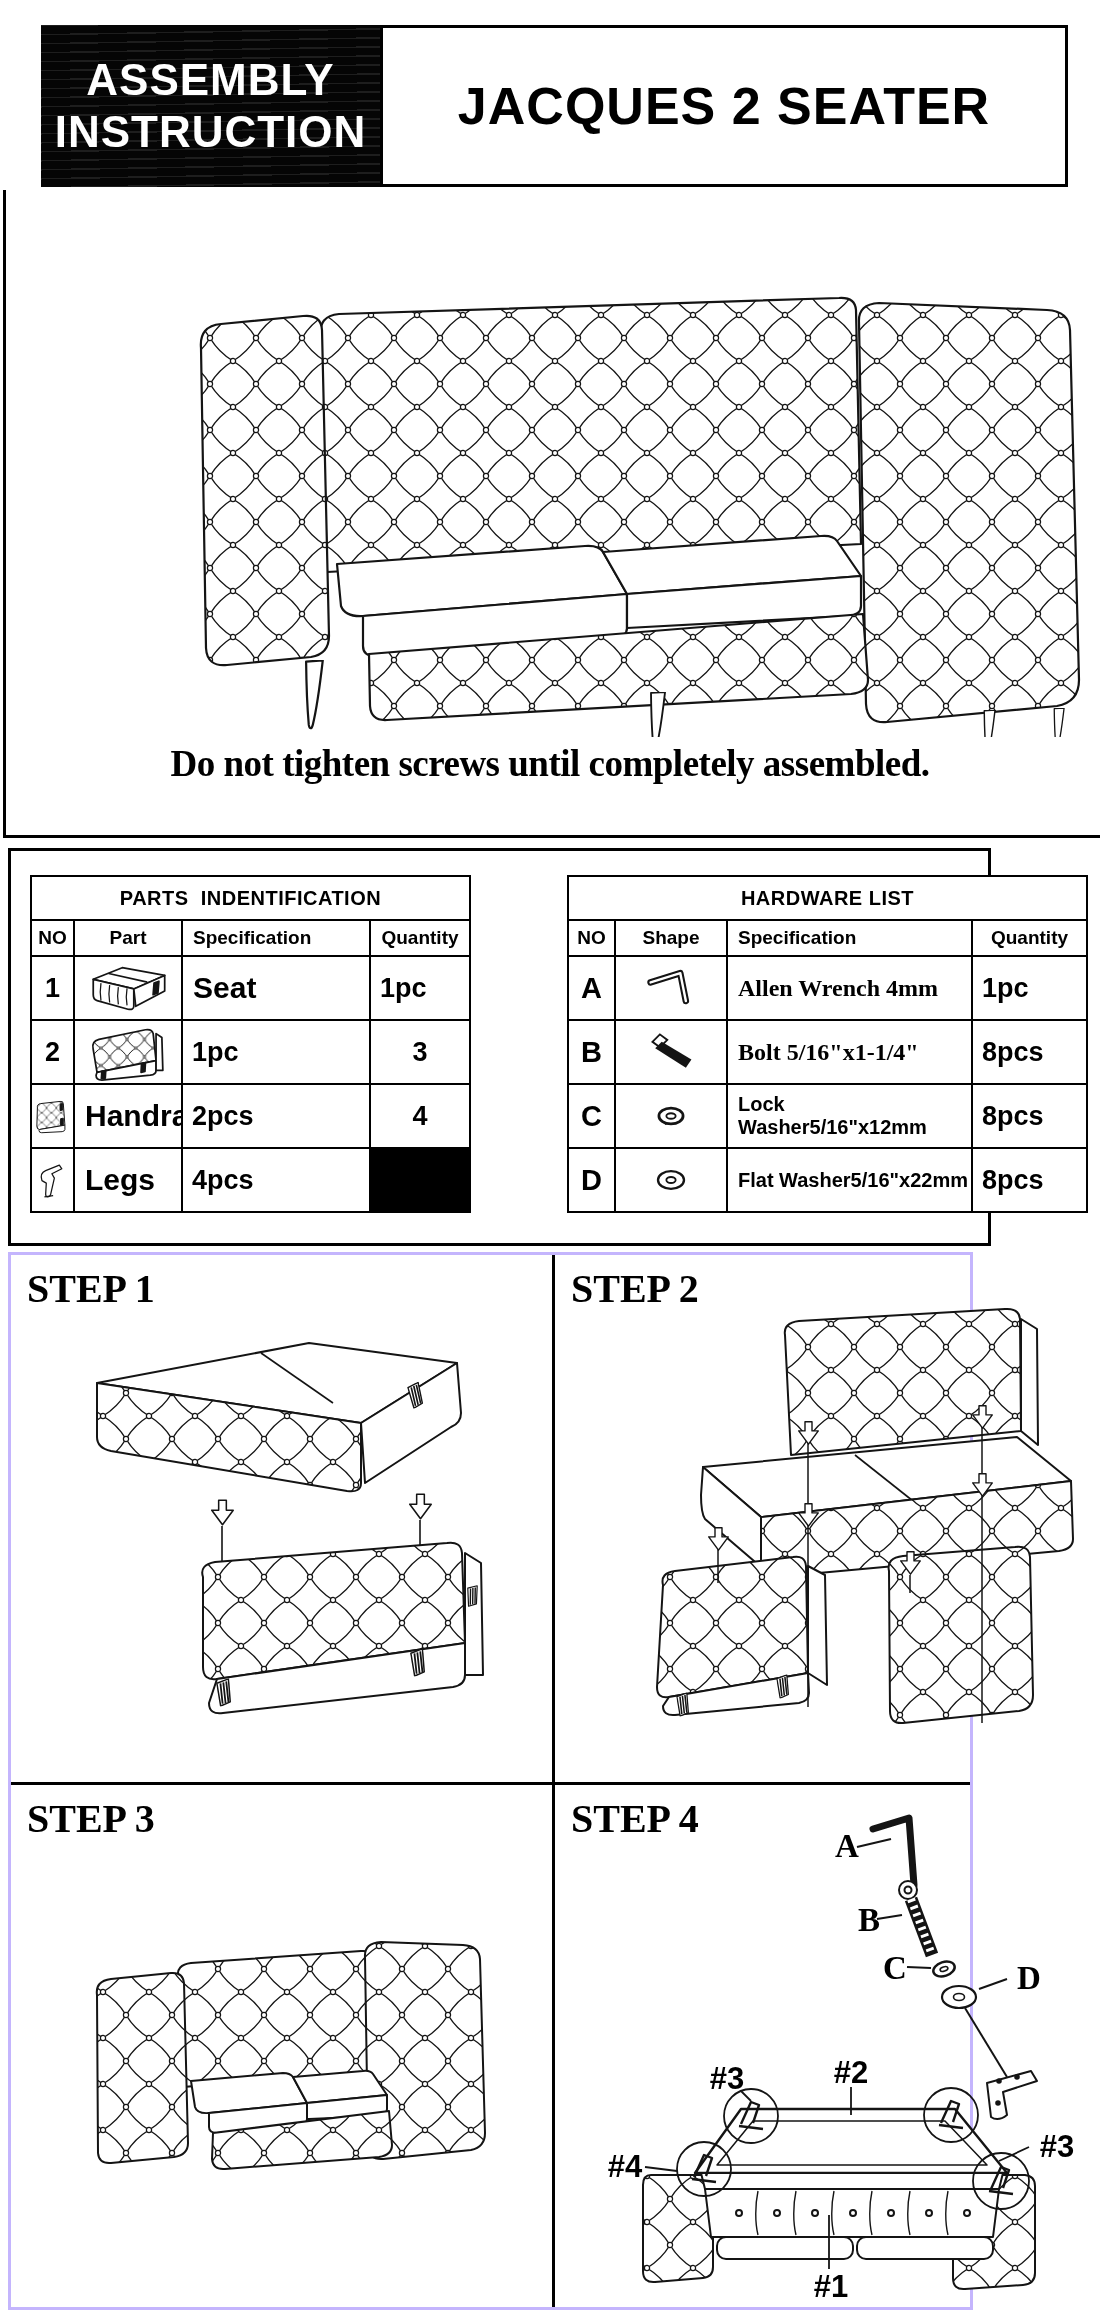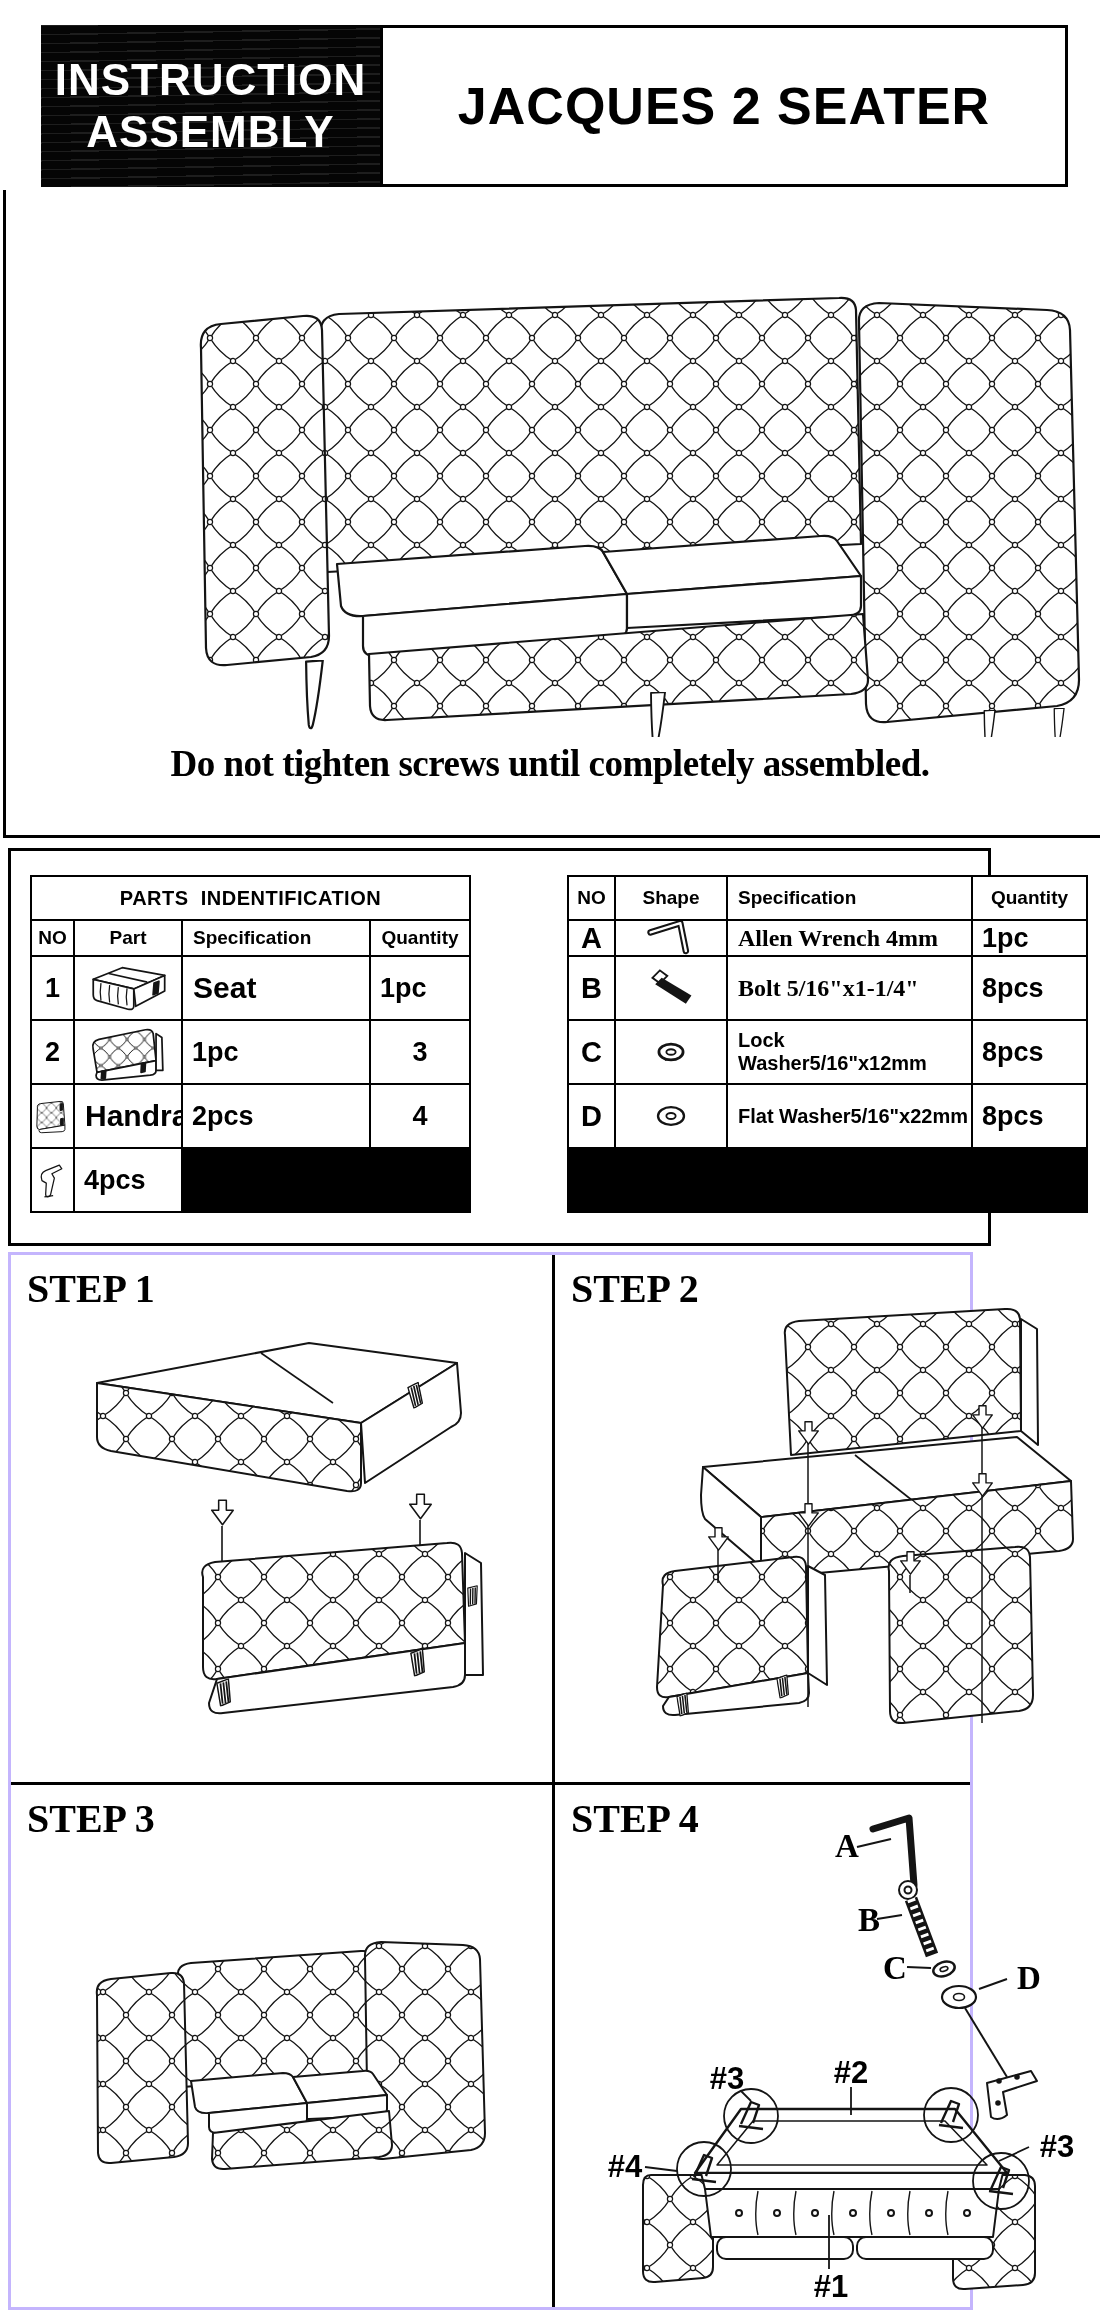--- a/index.html
+++ b/index.html
@@ -82,22 +82,22 @@
     <symbol id="hleg" viewBox="0 0 18 64">
       <path d="M1,1 L16,0 C13,26 10,46 7,58 C6,62 4,62 3.4,58 C2,42 1.2,20 1,1 Z" fill="#fff" stroke="#141414" stroke-width="2"></path>
     </symbol>
   </defs>
 </svg>
 
 <div id="page">
 
   <div class="hdr">
     <div class="hdr-badge">
+      <span>ASSEMBLY</span>
       <span>INSTRUCTION</span>
-      <span>ASSEMBLY</span>
     </div>
     <div class="hdr-title">JACQUES 2 SEATER</div>
   </div>
 
   <div class="sofa-box"></div>
 
   <svg class="hero-svg" width="900" height="445" viewBox="0 0 900 445">
     <g fill="none" stroke="#141414" stroke-width="2.2" stroke-linejoin="round">
 
       <path d="M134,44 Q131,24 152,22 L652,6 Q668,5 669,18 L674,252 L140,280 Z" fill="url(#tuft)"></path>
@@ -175,24 +175,26 @@
 
       <div class="cell no-cell">4</div>
       <div class="cell icon-cell">
         <svg width="66" height="60" viewBox="0 0 66 66">
           <g fill="#fff" stroke="#141414" stroke-width="2" stroke-linejoin="round">
             <path d="M16,34 Q12,22 22,18 L44,9 L48,15 L32,23 L36,30 L30,56 Q29,60 25,60 Q22,60 22,56 L23,38 Z"></path>
             <path d="M20,60 L34,58" fill="none"></path>
           </g>
         </svg>
       </div>
+      <div class="cell spec-cell">Legs</div>
       <div class="cell qty-cell">4pcs</div>
     </div>
 
     <div class="gtable htable">
+      <div class="cell t-title">HARDWARE LIST</div>
       <div class="cell t-head c-center">NO</div>
       <div class="cell t-head c-center">Shape</div>
       <div class="cell t-head spec-h">Specification</div>
       <div class="cell t-head c-center">Quantity</div>
 
       <div class="cell no-cell hw-no">A</div>
       <div class="cell icon-cell">
         <svg width="96" height="52" viewBox="0 0 96 56">
           <path d="M26,22 L58,12 L64,42" fill="none" stroke="#141414" stroke-width="7" stroke-linecap="round" stroke-linejoin="round"></path>
           <path d="M26,22 L58,12 L64,42" fill="none" stroke="#fff" stroke-width="2.6" stroke-linecap="round" stroke-linejoin="round"></path>

